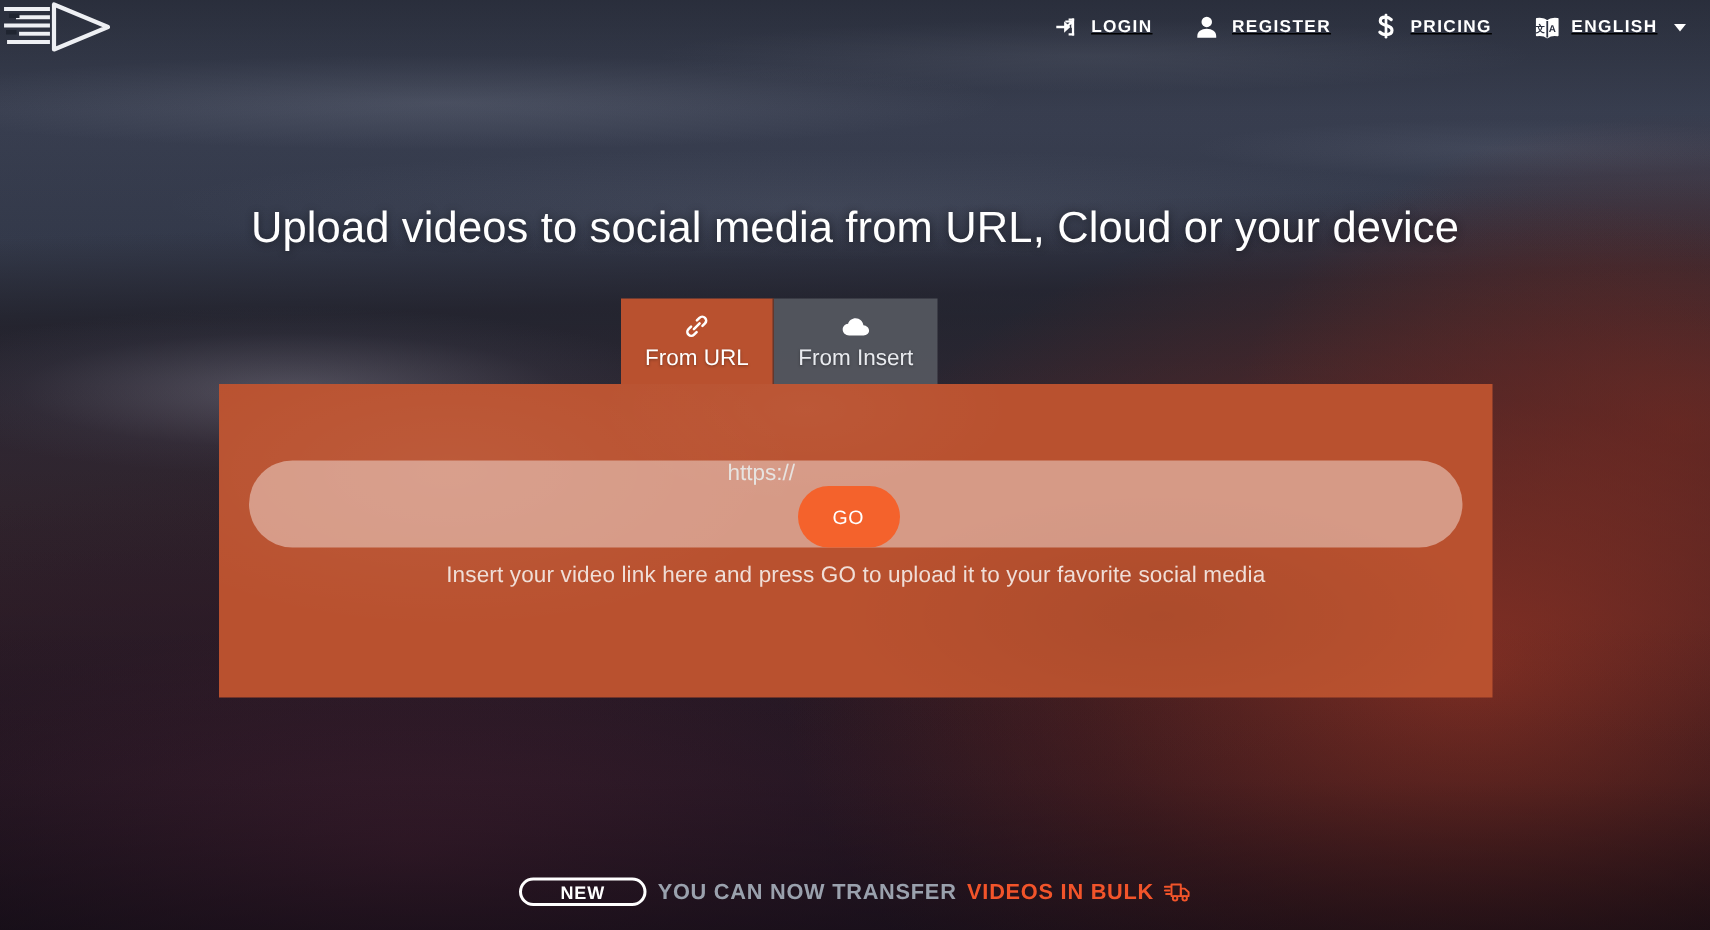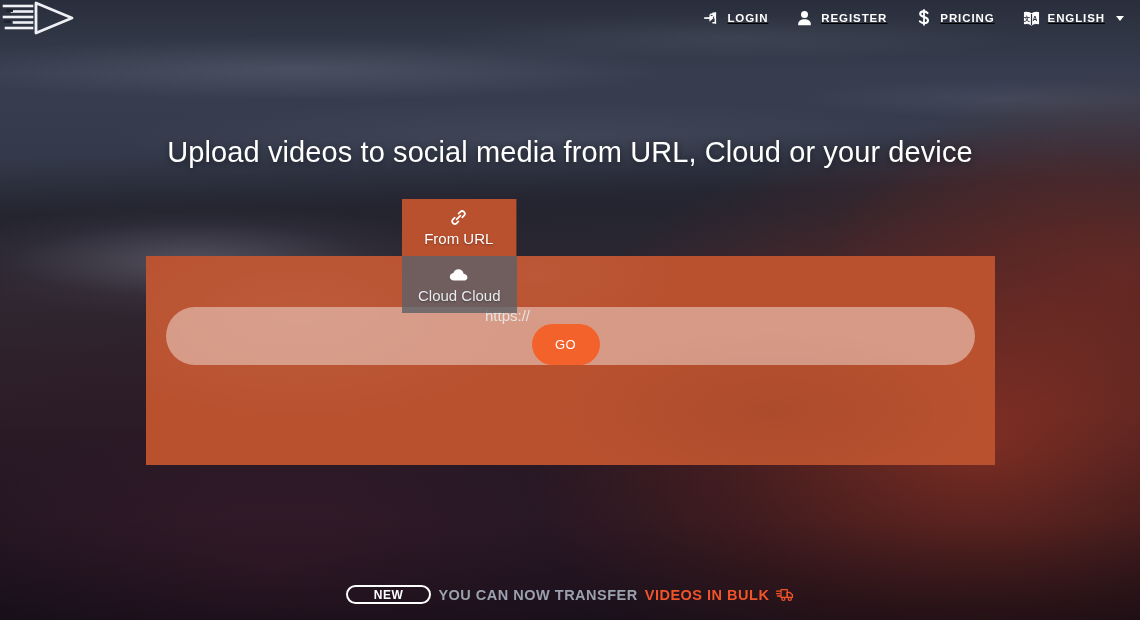--- a/index.html
+++ b/index.html
@@ -126,24 +126,23 @@
     font-weight: 400;
     letter-spacing: 0.1px;
     text-shadow: 0 1px 6px rgba(0,0,0,0.45);
     z-index: 10;
   }
 
   
   .tabs {
     position: absolute;
     top: 199px;
-    left: 402px;
+    left: 414px;
     display: flex;
     z-index: 12;
-    flex-direction: column;
   }
 
   .tab {
     display: flex;
     flex-direction: column;
     align-items: center;
     justify-content: center;
     gap: 5px;
     height: 57px;
     padding: 0 16px;
@@ -384,32 +383,33 @@
       <span class="tab-label">From URL</span>
     </div>
 
 
     <div class="tab">
       <span class="tico">
         <svg width="20" height="14" viewBox="0 0 20 14" fill="#ffffff">
           <path d="M5.1 12.6 C2.6 12.6 0.8 10.9 0.8 8.7 C0.8 6.7 2.3 5.1 4.4 4.9 C5.0 2.7 7.0 1.2 9.4 1.2 C12.1 1.2 14.3 3.2 14.6 5.8 C16.8 6.0 18.4 7.6 18.4 9.4 C18.4 11.2 16.8 12.6 14.7 12.6 Z"></path>
         </svg>
       </span>
-      <span class="tab-label">Cloud Cloud</span>
+      <span class="tab-label">From Insert</span>
     </div>
 
   </div>
 
   <div class="panel">
 
     <div class="url-row">
       <input class="url-input" type="text" autofocus="" placeholder="https://" style="">
       <button class="go-btn">GO</button>
     </div>
 
+    <div class="panel-hint">Insert your video link here and press GO to upload it to your favorite social media</div>
   </div>
 
   <div class="promo">
 
     <div class="promo-line1">
       <span class="new-badge">NEW</span>
       <span>YOU CAN NOW TRANSFER</span>
       <span class="promo-accent">VIDEOS IN BULK</span>
       <span class="truck-ico">
         <svg width="18" height="15" viewBox="0 0 18 15" fill="none" stroke="#f2542a" stroke-width="1.3" stroke-linecap="round" stroke-linejoin="round">

